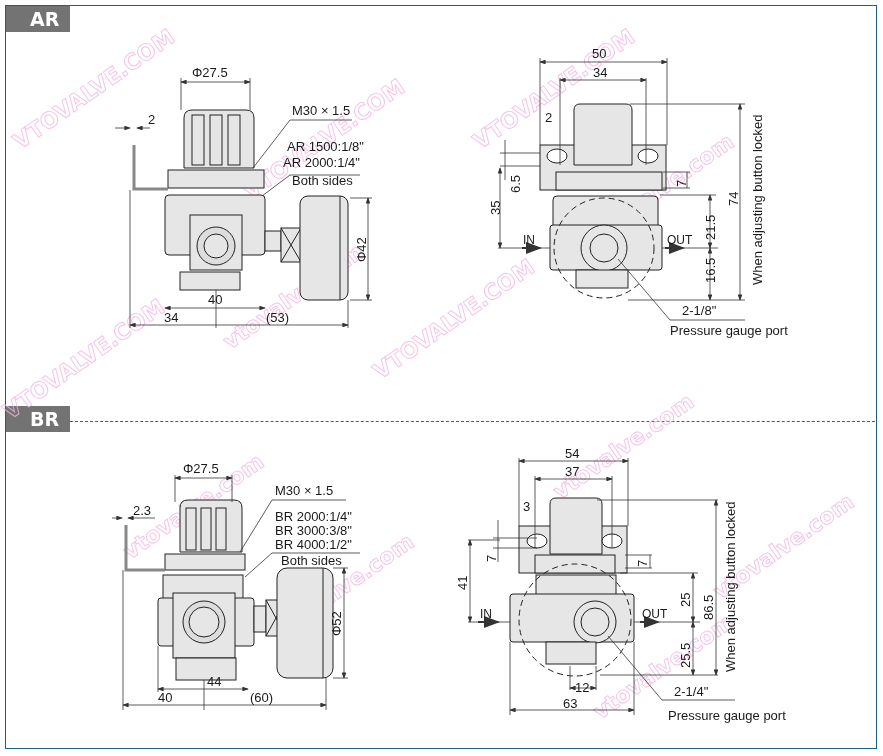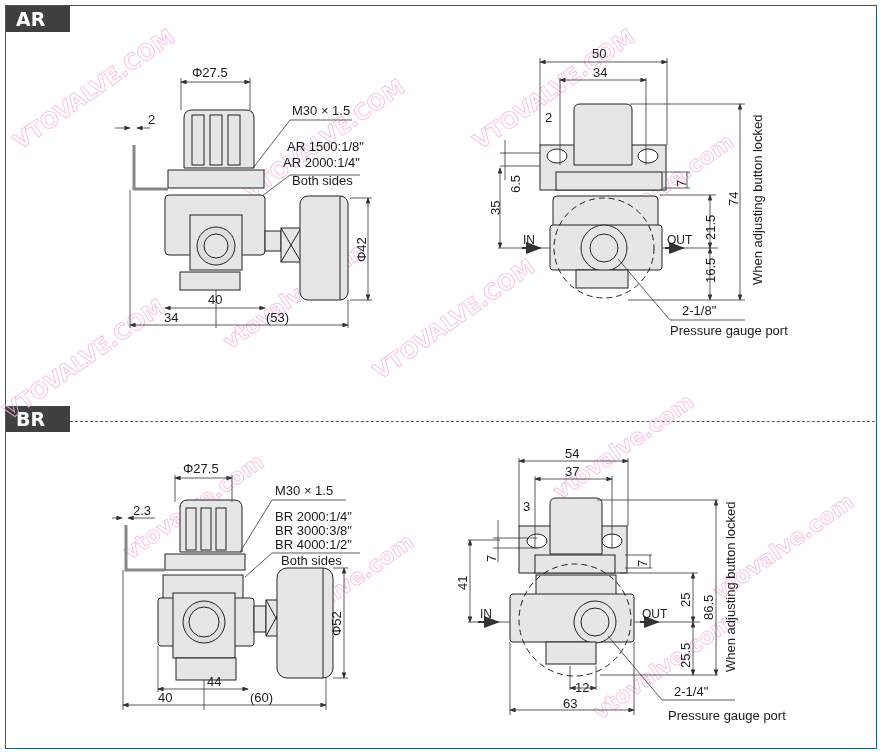--- a/index.html
+++ b/index.html
@@ -1,19 +1,19 @@
 <!DOCTYPE html>
 <html><head>
 <meta charset="utf-8">
 <style>
   html, body { margin:0; padding:0; background:#ffffff; }
   body { width:883px; height:756px; position:relative; overflow:hidden; font-family:"Liberation Sans", sans-serif; }
   .frame { position:absolute; left:5px; top:5px; width:872px; height:744px; border:1.5px solid #1f5f7e; box-sizing:border-box; }
   .divider { position:absolute; left:60px; top:421px; width:815px; border-top:1.5px dashed #1f6a92; }
-  .tag { position:absolute; left:6px; width:64px; height:26px; background:#404040; color:#ffffff; font-weight:bold; font-size:19px; line-height:26px; padding-left:10px; box-sizing:border-box; font-family:"DejaVu Sans", sans-serif; }
+  .tag { position:absolute; left:6px; width:64px; height:26px; background:#737373; color:#ffffff; font-weight:bold; font-size:19px; line-height:26px; padding-left:24px; box-sizing:border-box; font-family:"DejaVu Sans", sans-serif; }
   svg { position:absolute; left:0; top:0; }
   svg text { font-family:"Liberation Sans", sans-serif; fill:#1a1a1a; }
   .wm { font-family:"DejaVu Sans", sans-serif; font-weight:bold; fill:none; stroke:#f2b6e2; stroke-width:1; opacity:0.8; }
 </style>
 </head>
 <body>
 
 <div class="frame"></div>
 <div class="tag" style="top:6px;">AR</div>
 <div class="divider"></div>

